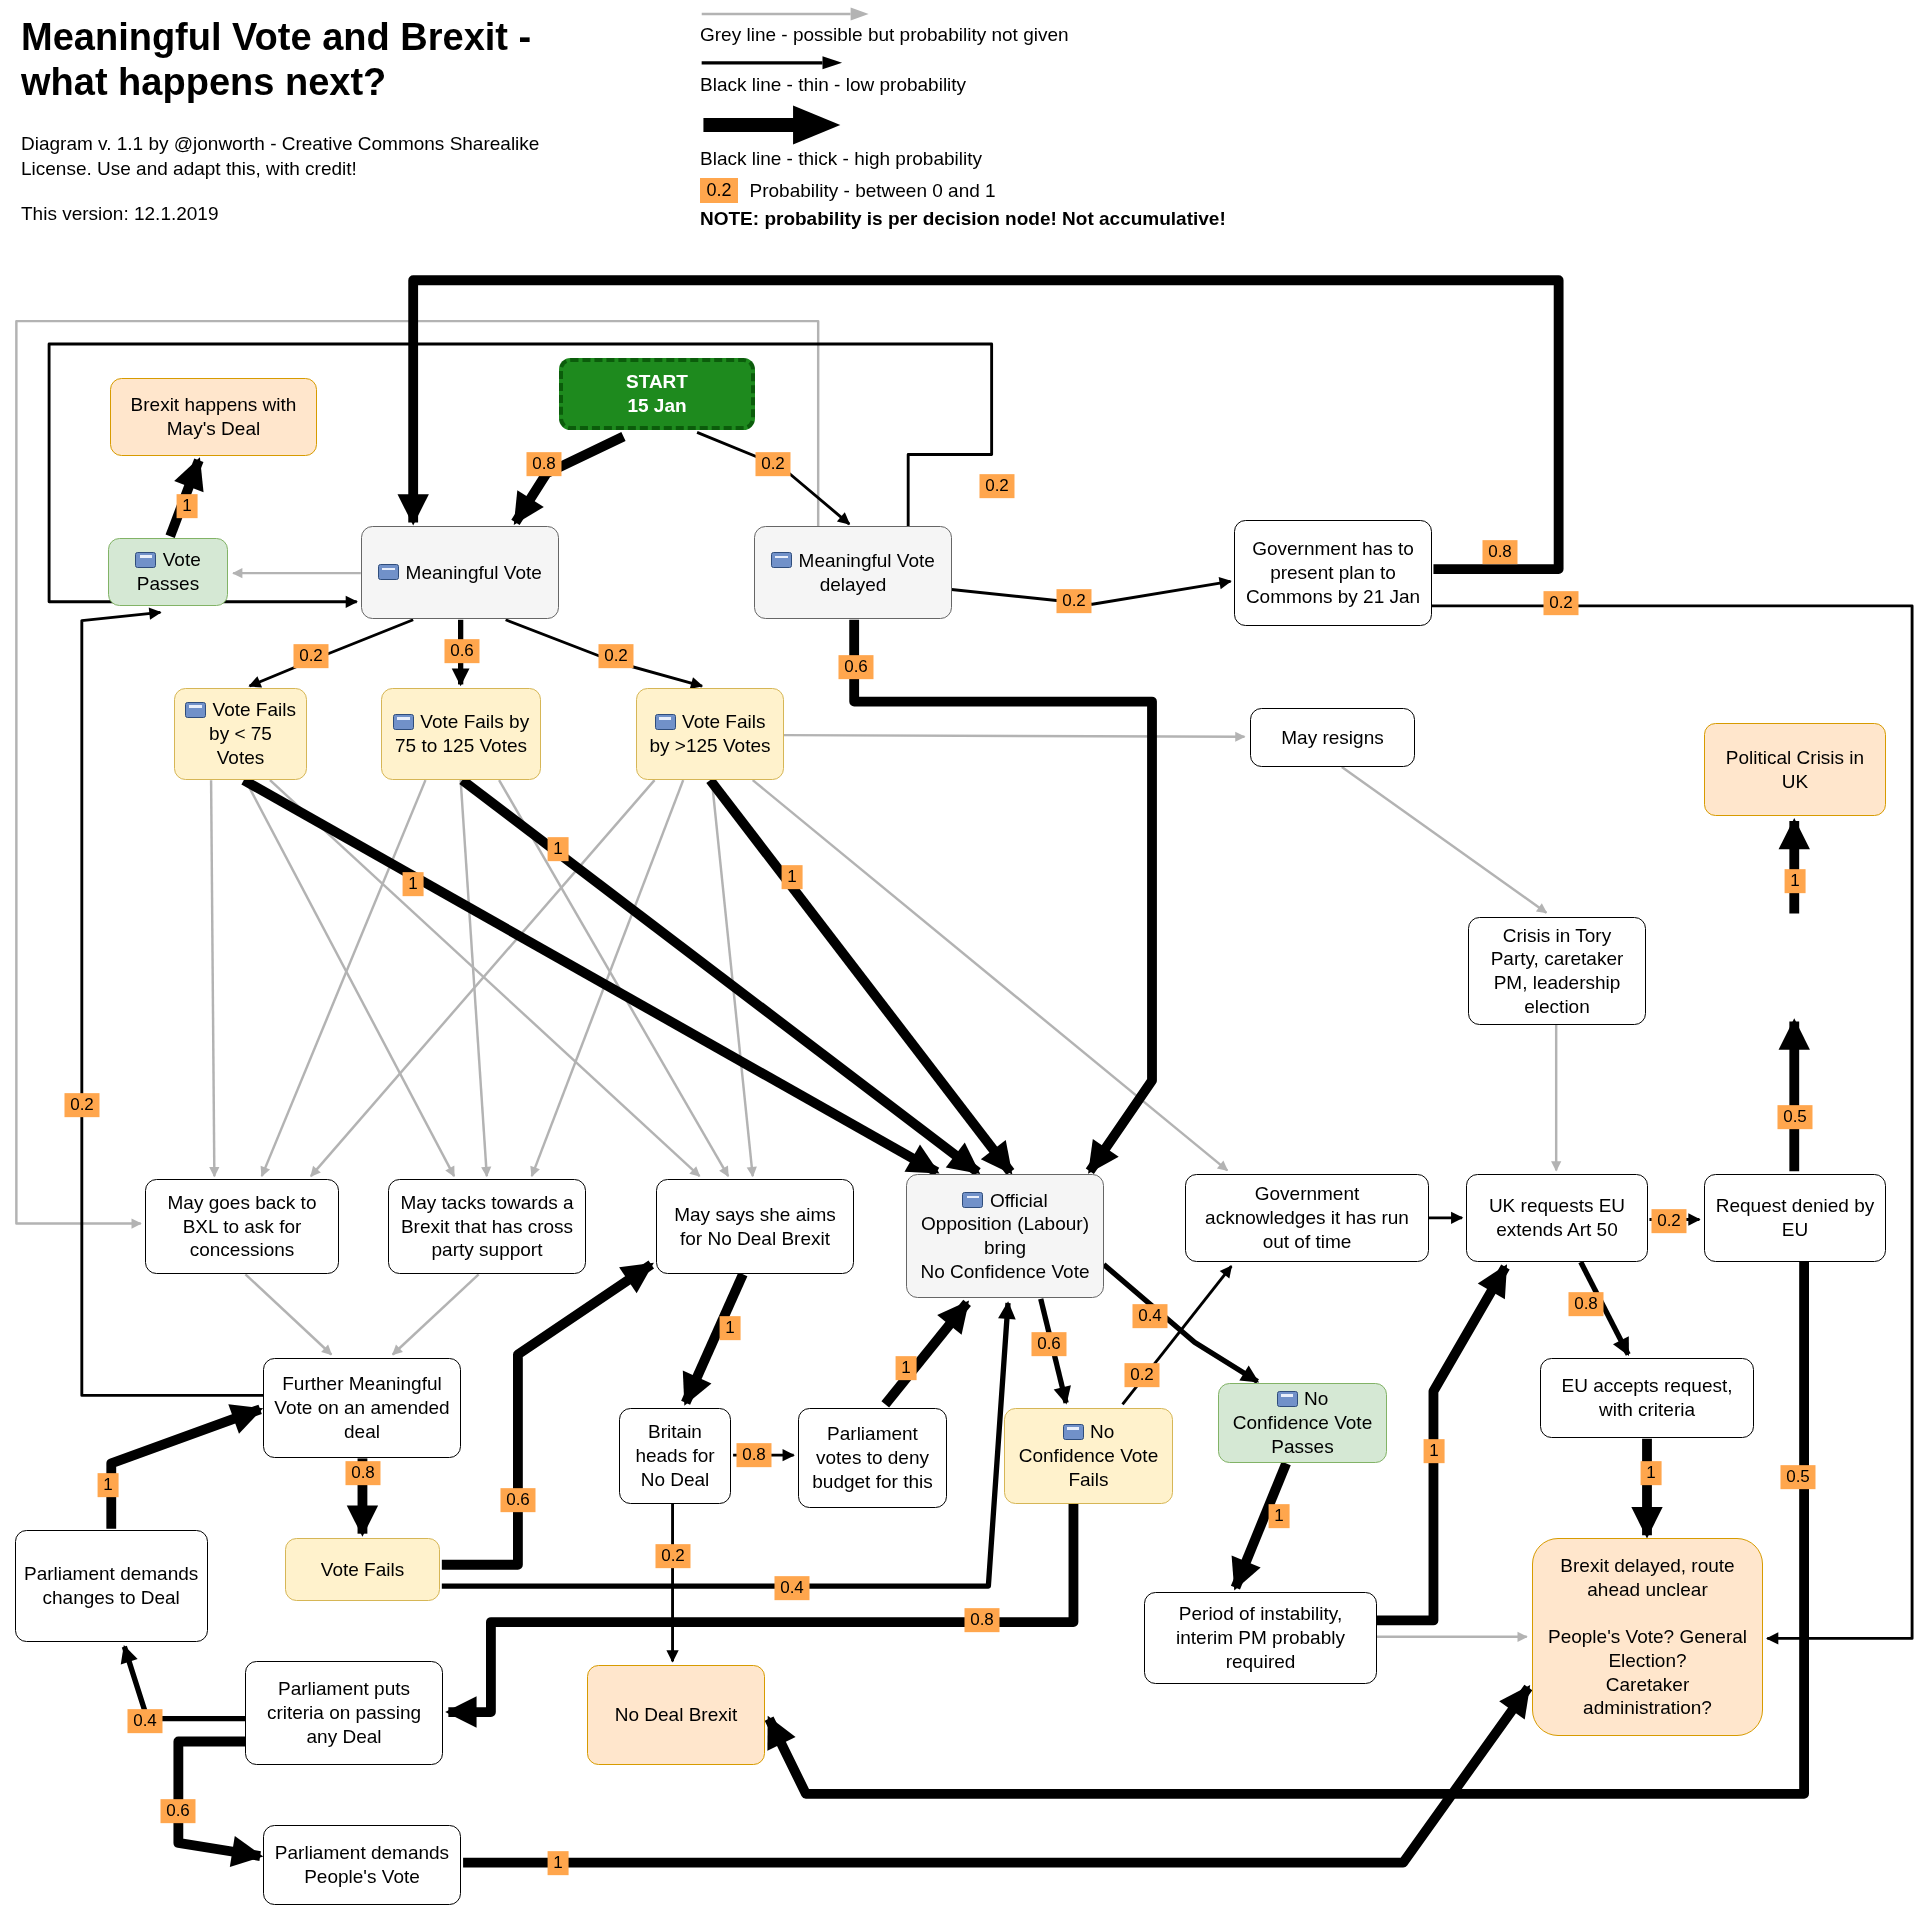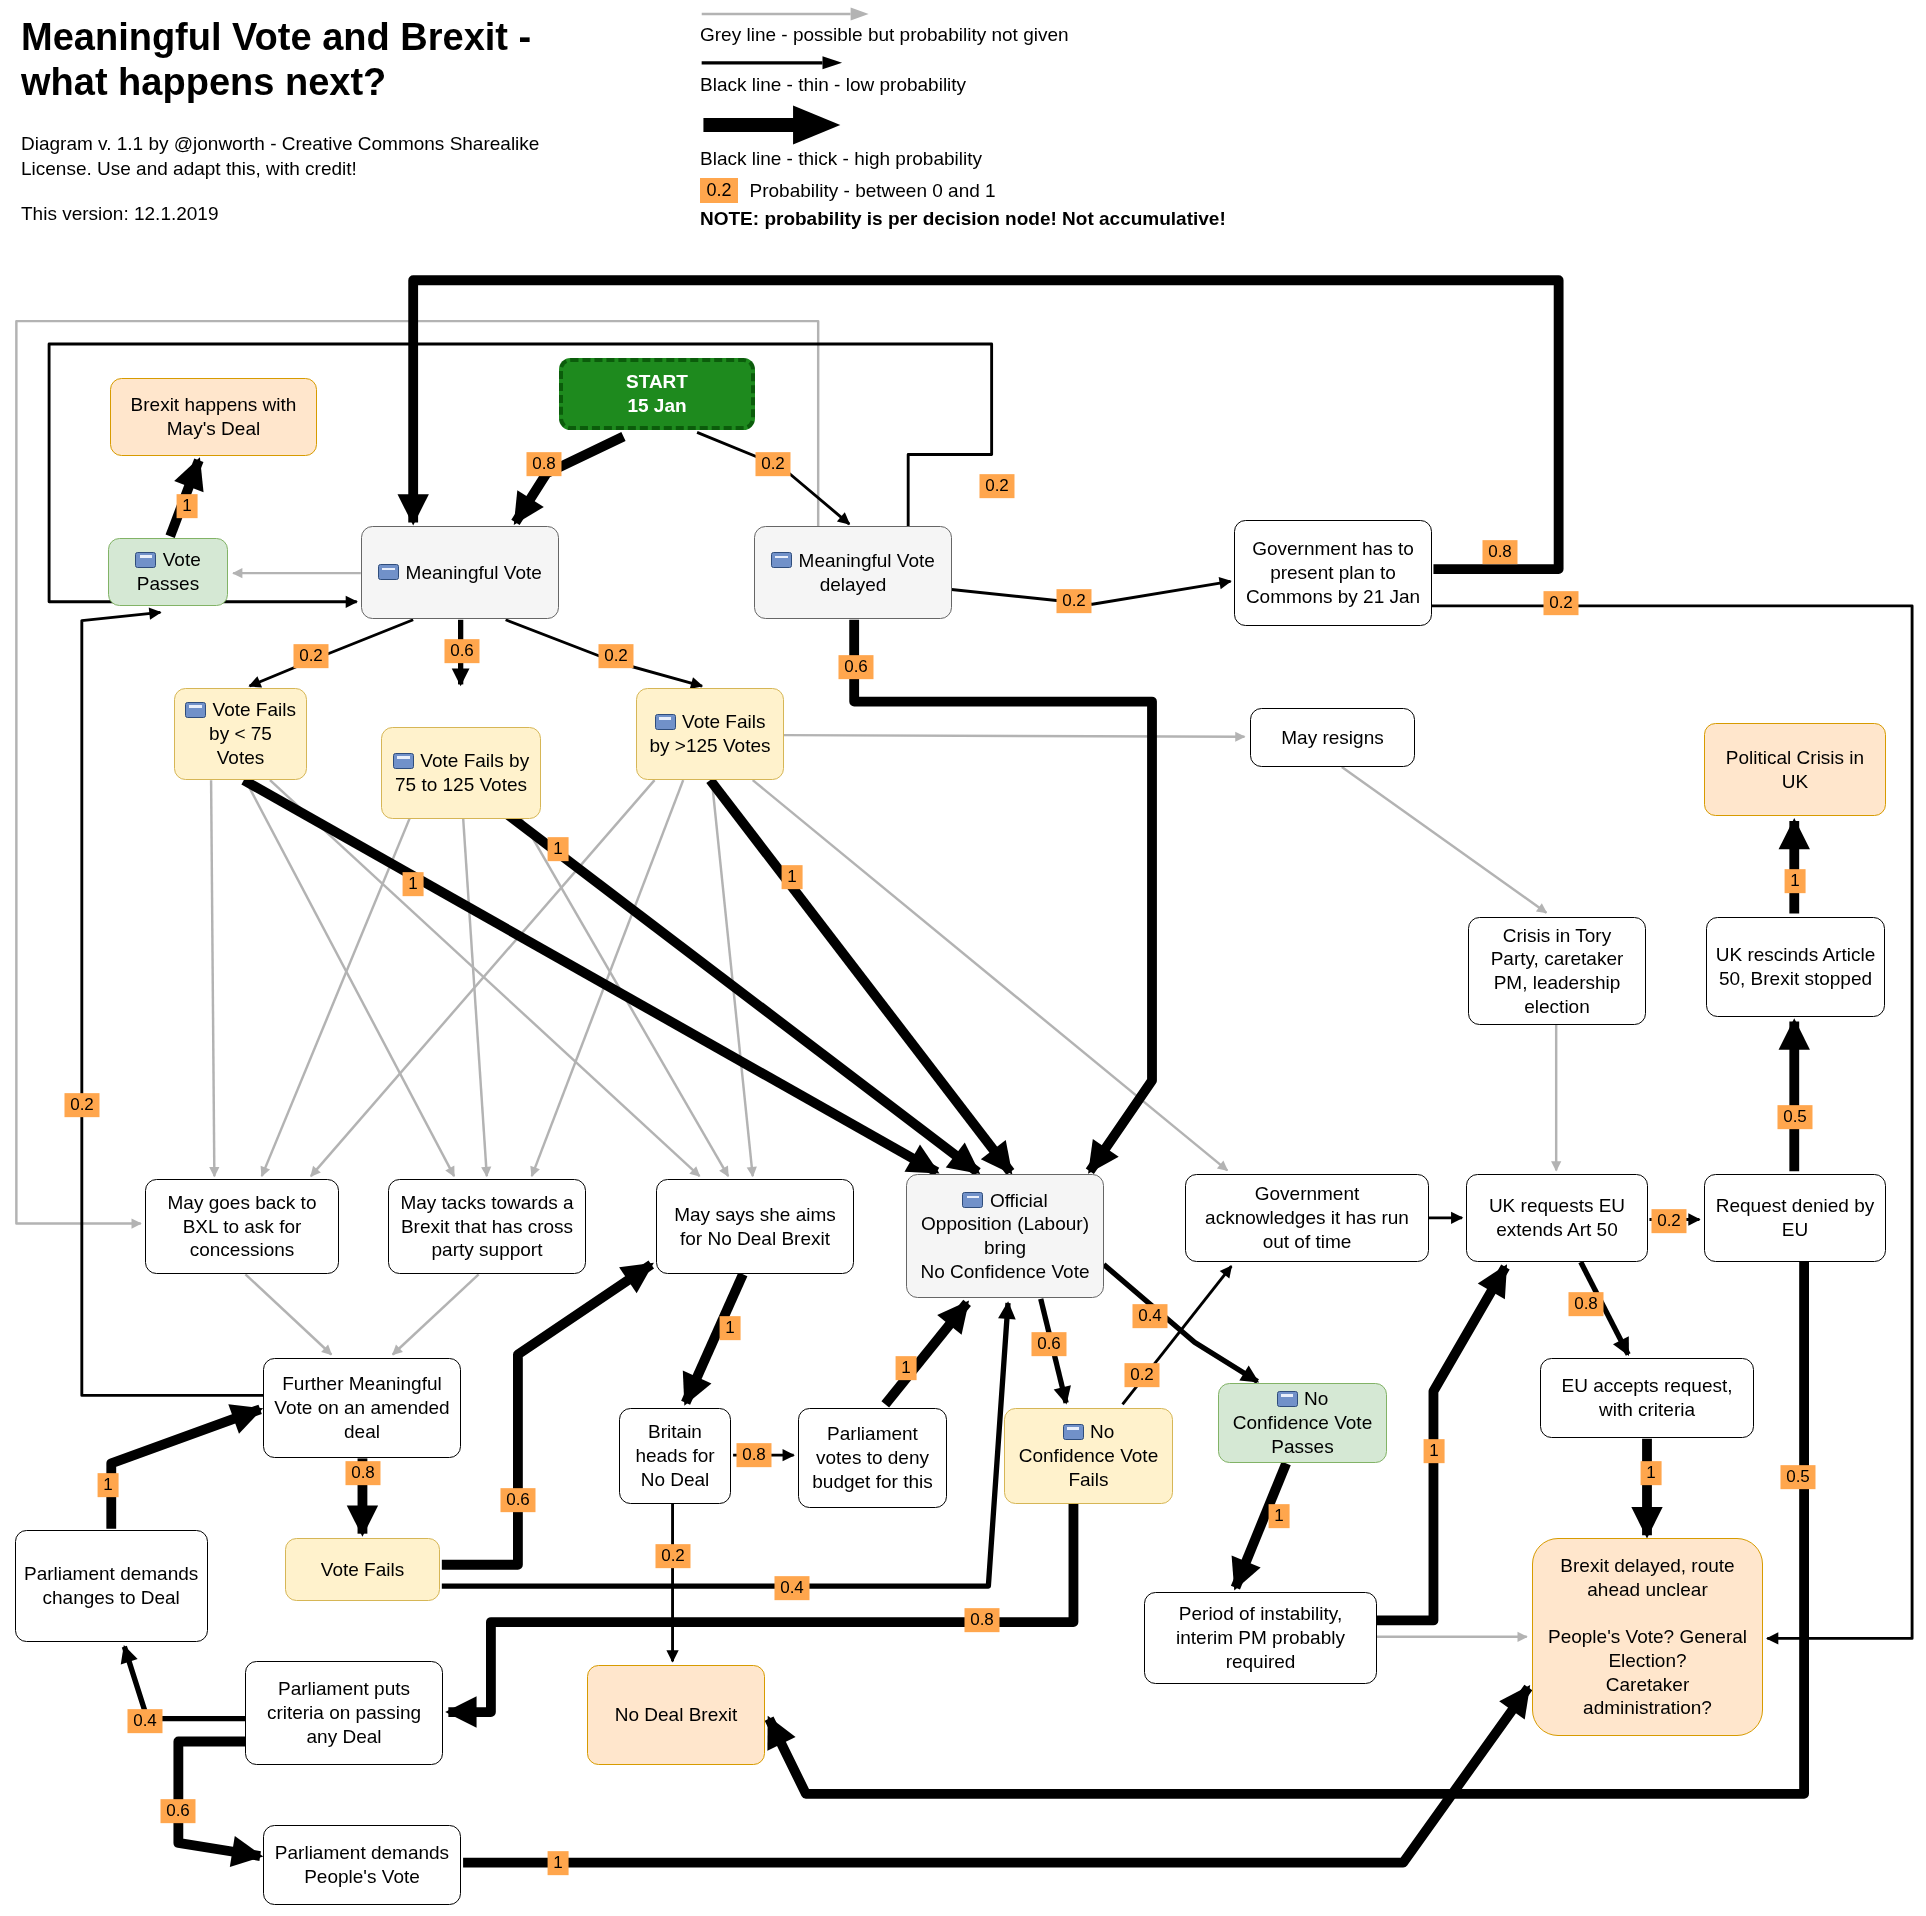--- a/index.html
+++ b/index.html
@@ -172,37 +172,34 @@
       </div>
       <div class="node grey" style="left: 754px; top: 526px; width: 198px; height: 93px;">
         <div class="node-label"><span class="ballot-icon"></span><span>Meaningful Vote delayed</span></div>
       </div>
       <div class="node white" style="left: 1234px; top: 520px; width: 198px; height: 106px;">
         <div class="node-label"><span>Government has to present plan to Commons by 21 Jan</span></div>
       </div>
       <div class="node yellow" style="left: 174px; top: 688px; width: 133px; height: 92px;">
         <div class="node-label"><span class="ballot-icon"></span><span>Vote Fails by &lt; 75 Votes</span></div>
       </div>
-      <div class="node yellow" style="left: 381px; top: 688px; width: 160px; height: 92px; margin-top: 39px;">
+      <div class="node yellow" style="left: 381px; top: 688px; width: 160px; height: 92px;">
         <div class="node-label"><span class="ballot-icon"></span><span>Vote Fails by 75 to 125 Votes</span></div>
       </div>
       <div class="node yellow" style="left: 636px; top: 688px; width: 148px; height: 92px;">
         <div class="node-label"><span class="ballot-icon"></span><span>Vote Fails by &gt;125 Votes</span></div>
       </div>
       <div class="node white" style="left: 1250px; top: 708px; width: 165px; height: 59px;">
         <div class="node-label"><span>May resigns</span></div>
       </div>
       <div class="node peach" style="left: 1704px; top: 723px; width: 182px; height: 93px;">
         <div class="node-label"><span>Political Crisis in UK</span></div>
       </div>
       <div class="node white" style="left: 1468px; top: 917px; width: 178px; height: 108px;">
         <div class="node-label"><span>Crisis in Tory Party, caretaker PM, leadership election</span></div>
-      </div>
-      <div class="node white" style="left: 1706px; top: 917px; width: 179px; height: 100px;">
-        <div class="node-label"><span>UK rescinds Article 50, Brexit stopped</span></div>
       </div>
       <div class="node white" style="left: 145px; top: 1179px; width: 194px; height: 95px;">
         <div class="node-label"><span>May goes back to BXL to ask for concessions</span></div>
       </div>
       <div class="node white" style="left: 388px; top: 1179px; width: 198px; height: 95px;">
         <div class="node-label"><span>May tacks towards a Brexit that has cross party support</span></div>
       </div>
       <div class="node white" style="left: 656px; top: 1179px; width: 198px; height: 95px;">
         <div class="node-label"><span>May says she aims for No Deal Brexit</span></div>
       </div>

